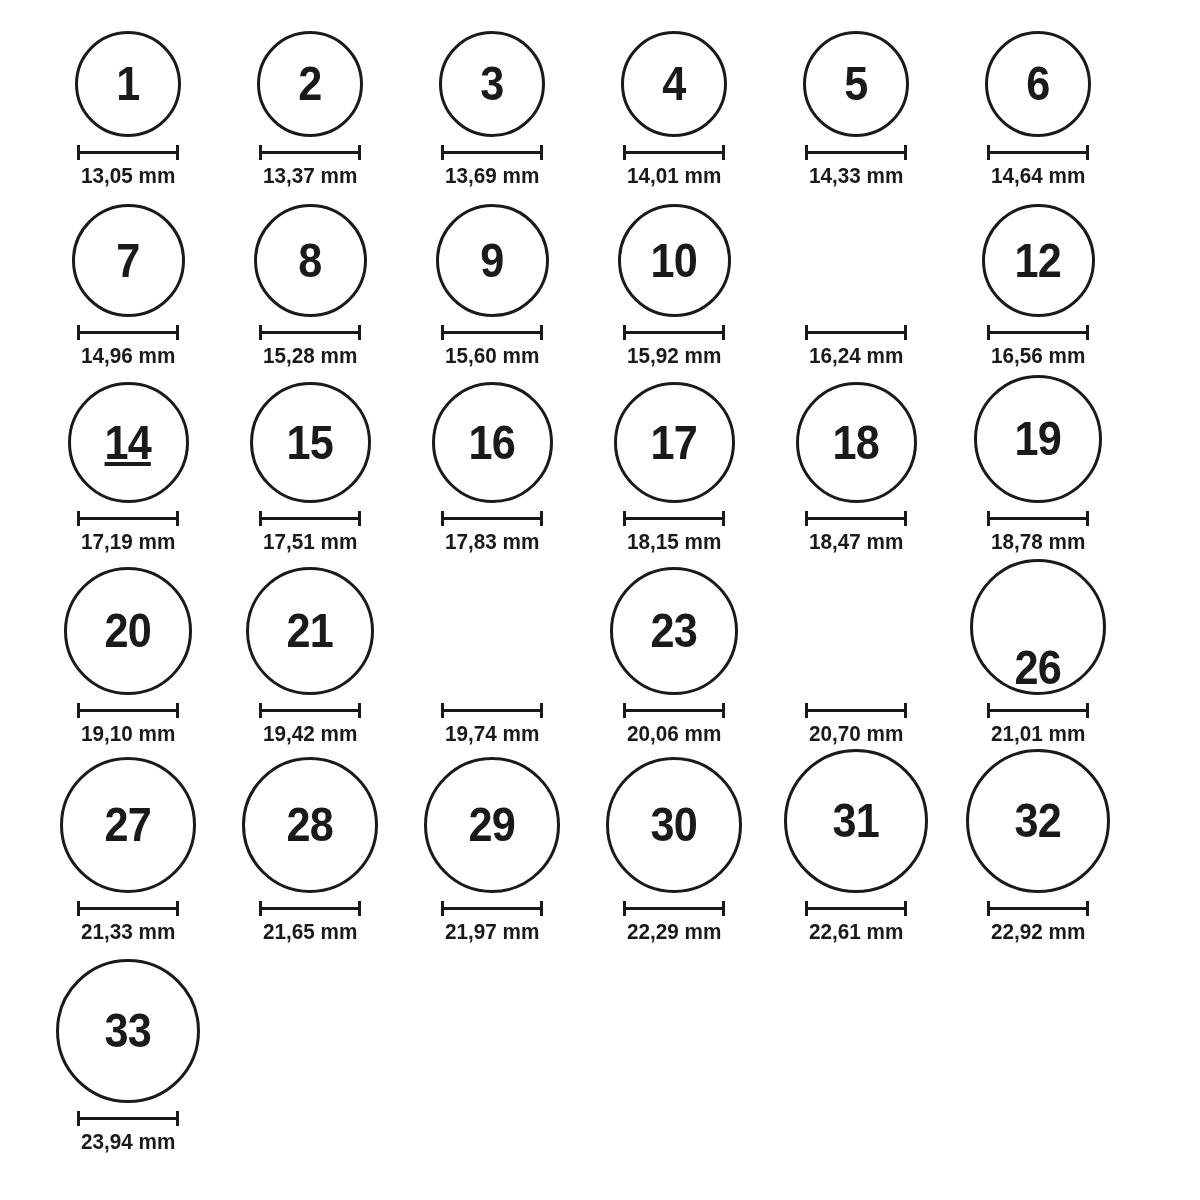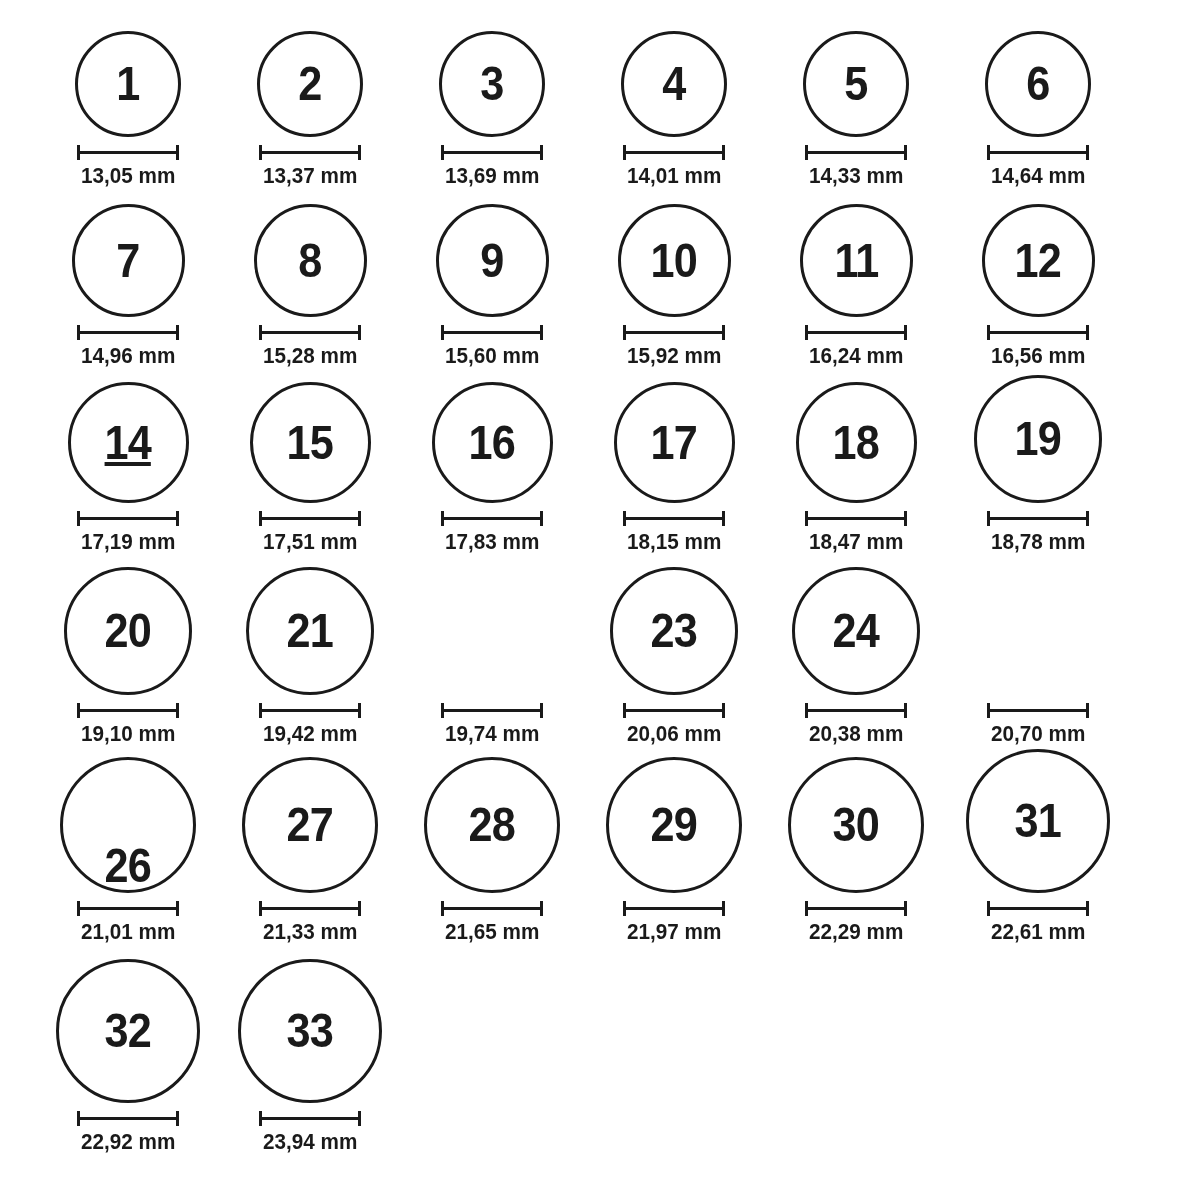--- a/index.html
+++ b/index.html
@@ -193,23 +193,20 @@
       <span class="num">10</span>
     </div>
     <div class="dim">
       <span class="tick left"></span>
       <span class="bar"></span>
       <span class="tick right"></span>
     </div>
     <div class="label">15,92 mm</div>
   </div>
       <div class="cell">
-    <div class="circle" style="width: 113px; height: 113px;">
-      <span class="num">11</span>
-    </div>
     <div class="dim">
       <span class="tick left"></span>
       <span class="bar"></span>
       <span class="tick right"></span>
     </div>
     <div class="label">16,24 mm</div>
   </div>
       <div class="cell">
     <div class="circle" style="width: 113px; height: 113px;">
       <span class="num">12</span>
@@ -320,31 +317,20 @@
       <div class="cell">
     <div class="circle" style="width: 128px; height: 128px;">
       <span class="num">23</span>
     </div>
     <div class="dim">
       <span class="tick left"></span>
       <span class="bar"></span>
       <span class="tick right"></span>
     </div>
     <div class="label">20,06 mm</div>
-  </div>
-      <div class="cell">
-    <div class="circle" style="width: 128px; height: 128px;">
-      <span class="num">24</span>
-    </div>
-    <div class="dim">
-      <span class="tick left"></span>
-      <span class="bar"></span>
-      <span class="tick right"></span>
-    </div>
-    <div class="label">20,38 mm</div>
   </div>
       <div class="cell">
     <div class="dim">
       <span class="tick left"></span>
       <span class="bar"></span>
       <span class="tick right"></span>
     </div>
     <div class="label">20,70 mm</div>
   </div>
       <div class="cell">

